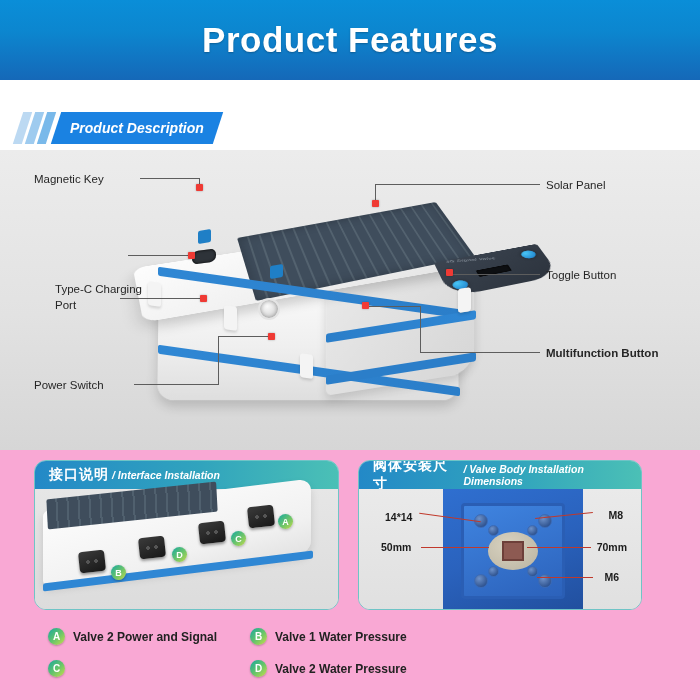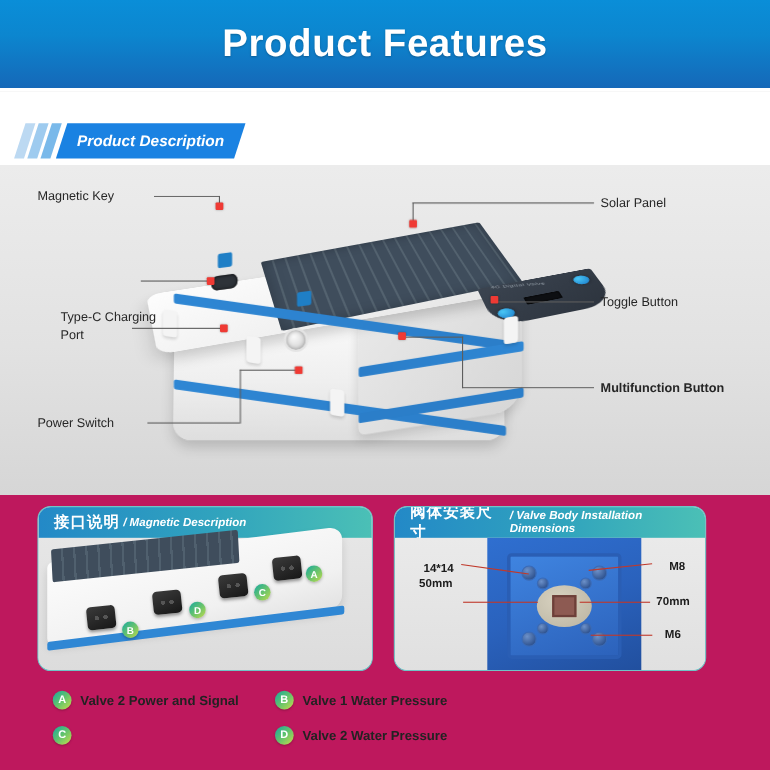--- a/index.html
+++ b/index.html
@@ -156,21 +156,21 @@
   .callout { position: absolute; font-size: 11.5px; color: #262626; line-height: 1.35; white-space: pre-line; }
   .callout.bold { font-weight: bold; }
   .callout.sub { color: #8b8b8b; font-weight: normal; }
   .lead { position: absolute; background: #5d5d5d; height: 1px; }
   .dot {
     position: absolute; width: 7px; height: 7px; background: #ef3a34;
     border-radius: 1px; box-shadow: 0 0 2px rgba(0,0,0,0.35);
   }
 
   
-  .panels { position: absolute; left: 0; top: 450px; width: 700px; height: 250px; background: #be185d; }
+  .panels { position: absolute; left: 0; top: 450px; width: 700px; height: 250px; background: #f9a8d4; }
   .panel {
     position: absolute; top: 10px; height: 150px;
     border: 1px solid #6fc4c6; border-radius: 12px;
     background: #e9e9e9; overflow: hidden;
   }
   .panel.left { left: 34px; width: 305px; }
   .panel.right { left: 358px; width: 284px; }
   .panel-head {
     height: 28px; background: linear-gradient(90deg, #2389c7 0%, #31a4bd 55%, #4bc0b6 100%);
     display: flex; align-items: center; padding-left: 14px;
@@ -332,21 +332,21 @@
   <div class="lead" style="left:420px; top:156px; width:1px; height:47px;"></div>
   <div class="lead" style="left:366px; top:156px; width:55px;"></div>
   <div class="dot" style="left:362px; top:152px;"></div>
 </div>
 
 <div class="panels">
 
   <div class="panel left">
     <div class="panel-head">
       <span class="cn">接口说明</span>
-      <span class="en">/ Magnetic Description</span>
+      <span class="en">/ Interface Installation</span>
     </div>
     <div class="iface-photo">
       <div class="if-box">
         <div class="if-solar"></div>
       </div>
       <div class="if-stripe"></div>
 
       <div class="conn" style="left:44px; top:62px; transform:rotate(-6deg);"></div>
       <div class="marker" style="left:76px; top:76px;">B</div>
 
@@ -379,21 +379,21 @@
           <div class="hole big" style="left:10px; bottom:8px;"></div>
           <div class="hole" style="left:24px; bottom:19px;"></div>
           <div class="hole big" style="right:10px; bottom:8px;"></div>
           <div class="hole" style="right:24px; bottom:19px;"></div>
         </div>
       </div>
 
       <div class="dim-lbl" style="left:26px; top:22px;">14*14</div>
       <div class="dim-line" style="left:60px; top:28px; width:62px; transform:rotate(8deg);"></div>
 
-      <div class="dim-lbl" style="left:22px; top:36px;">50mm</div>
+      <div class="dim-lbl" style="left:22px; top:52px;">50mm</div>
       <div class="dim-line" style="left:62px; top:58px; width:68px;"></div>
 
       <div class="dim-lbl" style="right:18px; top:20px;">M8</div>
       <div class="dim-line" style="right:48px; top:26px; width:58px; transform:rotate(-6deg);"></div>
 
       <div class="dim-lbl" style="right:14px; top:52px;">70mm</div>
       <div class="dim-line" style="right:50px; top:58px; width:64px;"></div>
 
       <div class="dim-lbl" style="right:22px; top:82px;">M6</div>
       <div class="dim-line" style="right:48px; top:88px; width:56px;"></div>

